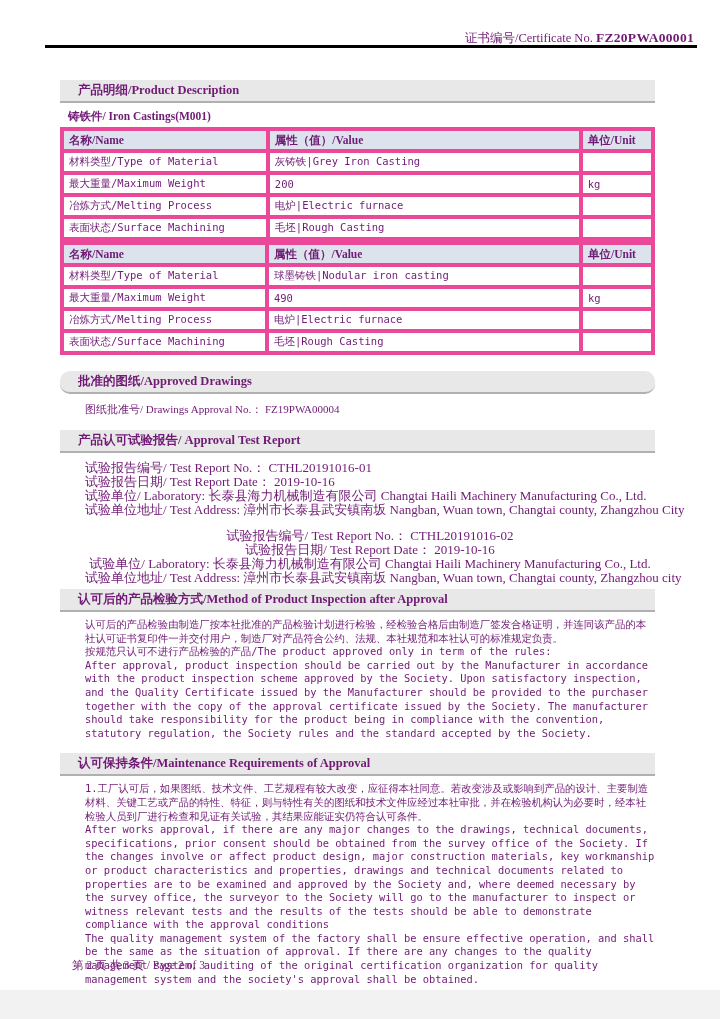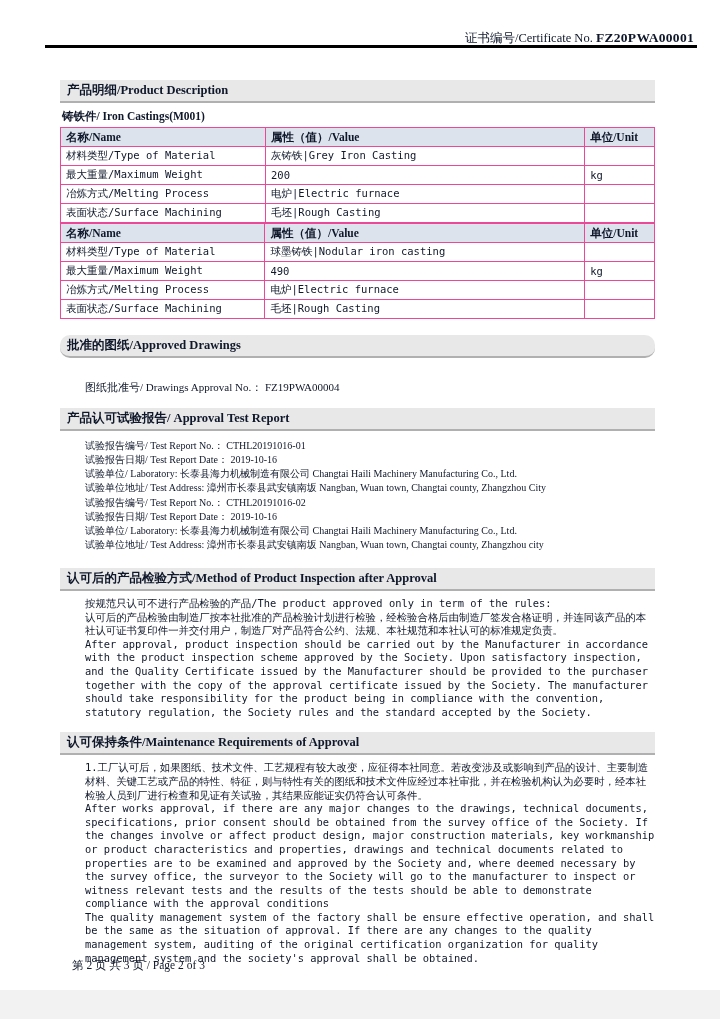--- a/index.html
+++ b/index.html
@@ -2,78 +2,78 @@
 <html><head>
 <meta charset="utf-8">
 <style>
   html,body{margin:0;padding:0;background:#f2f2f2;}
   .page{
     position:relative;
     width:720px;height:990px;
     background:#ffffff;
     overflow:hidden;
     font-family:"Liberation Serif", serif;
-    color:#0f172a;
+    color:#701a75;
   }
   
   .cert-line{
     position:absolute;top:30px;right:26px;
     font-size:12.5px;
   }
   .cert-line b{font-size:13.5px;letter-spacing:.3px;}
   .top-rule{
     position:absolute;top:45px;left:45px;right:23px;
     height:3px;background:#000;
   }
   
   .content{
     position:absolute;left:60px;top:80px;width:595px;
   }
   .section-bar{
     background:#e8e8e8;
     border-bottom:2px solid #b0b0b0;
     font-weight:bold;font-size:12.5px;
-    padding:2px 4px 2px 7px;
+    padding:2px 4px 2px 18px;
     margin-top:13px;
   }
   .section-bar:first-child{margin-top:0;}
   .subtitle{
     font-weight:bold;font-size:11.5px;
-    margin:6px 0 3px 2px;
+    margin:6px 0 3px 8px;
   }
   table.spec{
     border-collapse:collapse;width:595px;
     font-size:10.5px;
   }
   table.spec th,table.spec td{
-    border:1px solid #ec4899;
+    border:4px solid #ec4899;
     padding:1.5px 5px;
     height:15px;
     text-align:left;
     font-family:"DejaVu Sans Mono", monospace;
     font-weight:normal;
     white-space:nowrap;overflow:hidden;
   }
   table.spec th{
     background:#dce3ed;
     font-family:"Liberation Serif", serif;
     font-weight:bold;font-size:11.5px;
   }
   .col-name{width:198px;}
   .col-value{width:325px;}
   .col-unit{width:60px;margin-top:31px;}
   .drawing-line{
-    font-size:11px;margin:22px 0 10px 25px;
+    font-size:11px;margin:8px 0 10px 25px;
   }
   .report-block{
     margin:8px 0 0 25px;
-    font-size:10px;line-height:14px;
+    font-size:13px;line-height:14px;
   }
   .report-block div{white-space:nowrap;}
-  .report-block + .report-block{margin-top:1px;}
+  .report-block + .report-block{margin-top:12px;text-align:center;}
   .para-block{
     margin:6px 0 4px 25px;
     font-family:"DejaVu Sans Mono", monospace;
     font-size:10.4px;line-height:13.6px;
   }
   .para-block p{margin:0;}
   
   .footer{
     position:absolute;left:72px;top:958px;
     font-size:11.5px;
@@ -167,24 +167,24 @@
       <div>试验单位地址/ Test Address: 漳州市长泰县武安镇南坂  Nangban, Wuan town, Changtai county, Zhangzhou City</div>
     </div>
 
     <div class="report-block">
       <div>试验报告编号/ Test Report No.：  CTHL20191016-02</div>
       <div>试验报告日期/ Test Report Date：  2019-10-16</div>
       <div>试验单位/ Laboratory: 长泰县海力机械制造有限公司  Changtai Haili Machinery Manufacturing Co., Ltd.</div>
       <div>试验单位地址/ Test Address: 漳州市长泰县武安镇南坂  Nangban, Wuan town, Changtai county, Zhangzhou city</div>
     </div>
 
-    <div class="section-bar" style="margin-top:16px;">认可后的产品检验方式/Method of Product Inspection after Approval</div>
+    <div class="section-bar" style="margin-top:4px;">认可后的产品检验方式/Method of Product Inspection after Approval</div>
     <div class="para-block">
+      <p>认可后的产品检验由制造厂按本社批准的产品检验计划进行检验，经检验合格后由制造厂签发合格证明，并连同该产品的本社认可证书复印件一并交付用户，制造厂对产品符合公约、法规、本社规范和本社认可的标准规定负责。</p>
       <p>按规范只认可不进行产品检验的产品/The product approved only in term of the rules:</p>
-      <p>认可后的产品检验由制造厂按本社批准的产品检验计划进行检验，经检验合格后由制造厂签发合格证明，并连同该产品的本社认可证书复印件一并交付用户，制造厂对产品符合公约、法规、本社规范和本社认可的标准规定负责。</p>
       <p>After approval, product inspection should be carried out by the Manufacturer in accordance with the product inspection scheme approved by the Society. Upon satisfactory inspection, and the Quality Certificate issued by the Manufacturer should be provided to the purchaser together with the copy of the approval certificate issued by the Society. The manufacturer should take responsibility for the product being in compliance with the convention, statutory regulation, the Society rules and the standard accepted by the Society.</p>
     </div>
 
     <div class="section-bar">认可保持条件/Maintenance Requirements of Approval</div>
     <div class="para-block">
       <p>1.工厂认可后，如果图纸、技术文件、工艺规程有较大改变，应征得本社同意。若改变涉及或影响到产品的设计、主要制造材料、关键工艺或产品的特性、特征，则与特性有关的图纸和技术文件应经过本社审批，并在检验机构认为必要时，经本社检验人员到厂进行检查和见证有关试验，其结果应能证实仍符合认可条件。</p>
       <p>After works approval, if there are any major changes to the drawings, technical documents, specifications, prior consent should be obtained from the survey office of the Society. If the changes involve or affect product design, major construction materials, key workmanship or product characteristics and properties, drawings and technical documents related to properties are to be examined and approved by the Society and, where deemed necessary by the survey office, the surveyor to the Society will go to the manufacturer to inspect or witness relevant tests and the results of the tests should be able to demonstrate compliance with the approval conditions</p>
       <p>The quality management system of the factory shall be ensure effective operation, and shall be the same as the situation of approval. If there are any changes to the quality management system, auditing of the original certification organization for quality management system and the society's approval shall be obtained.</p>
 
     </div>

